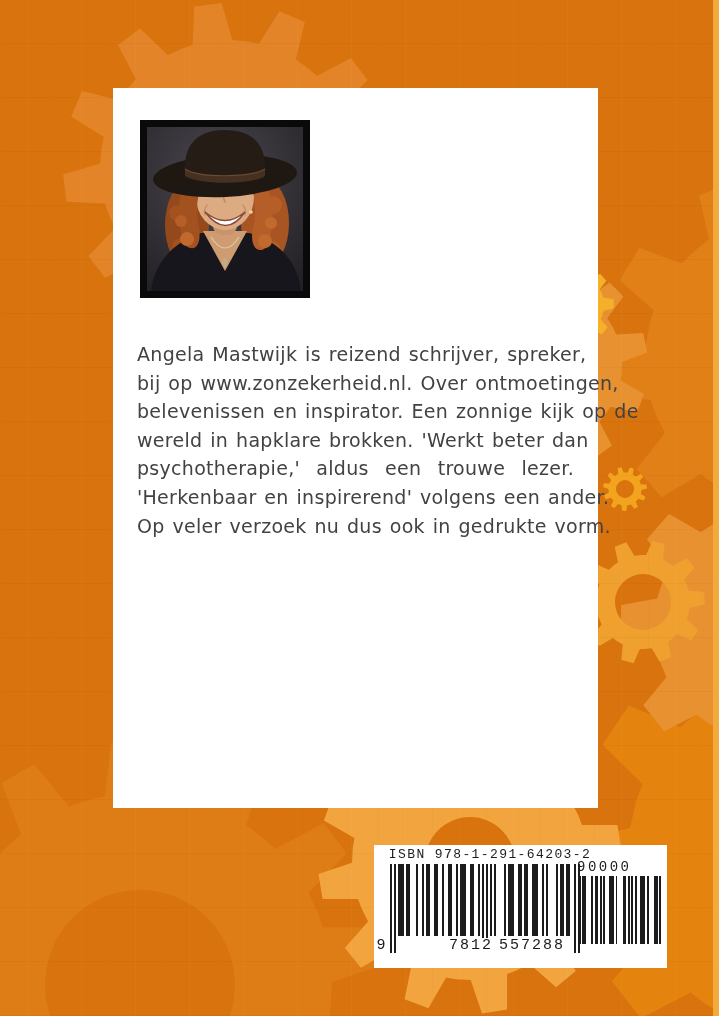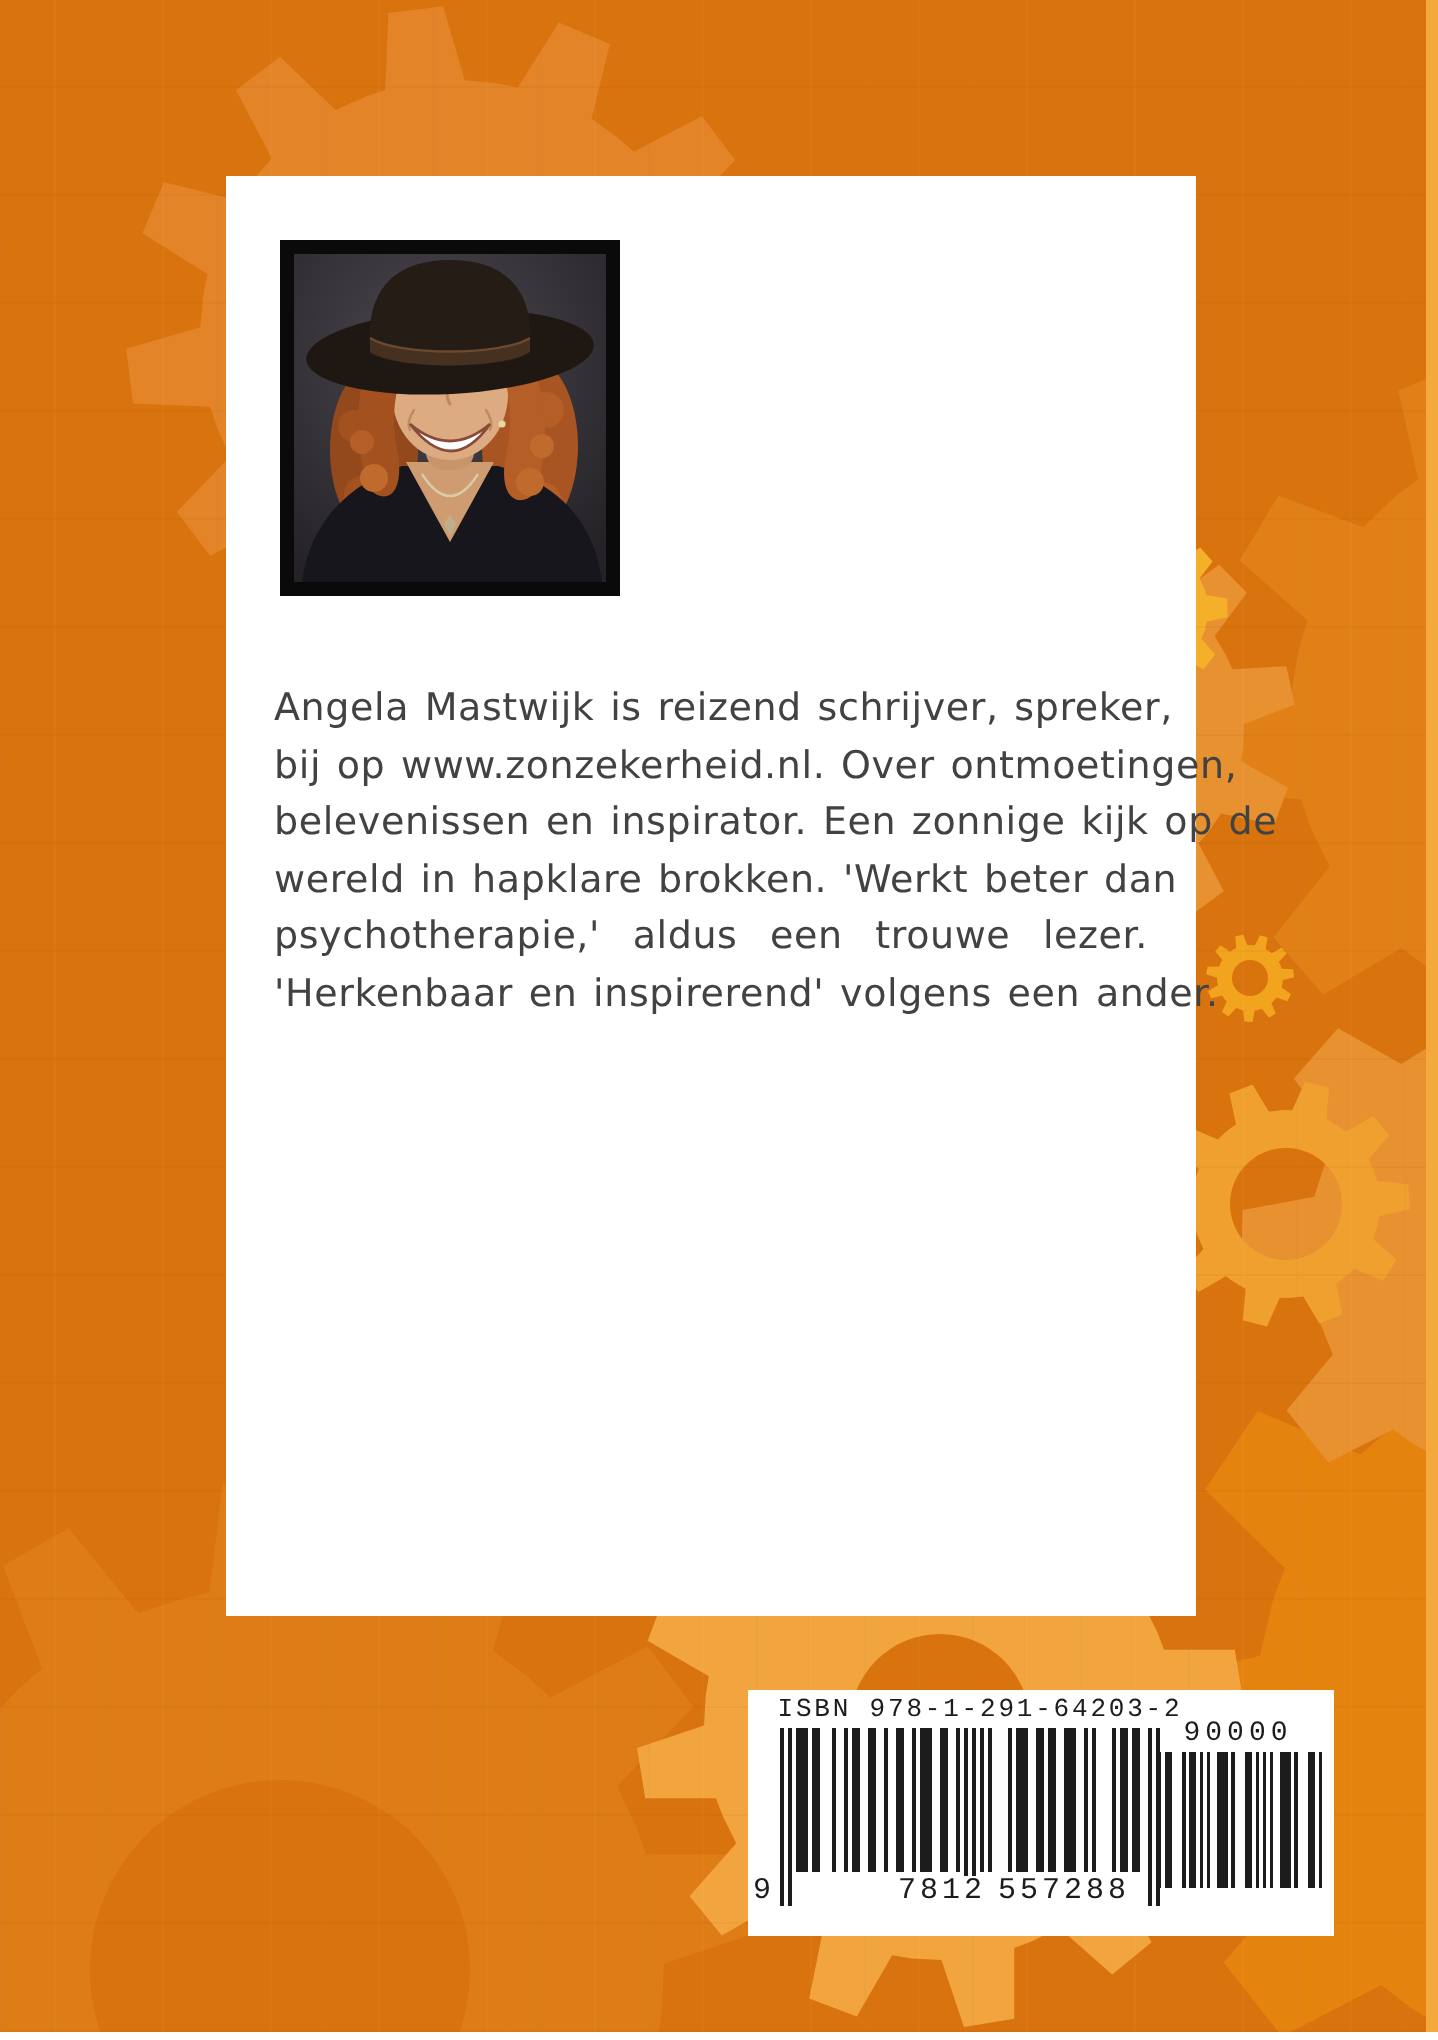--- a/index.html
+++ b/index.html
@@ -29,21 +29,21 @@
     color:var(--barcode-ink,#1c1c1c);}
   .main-barcode{position:absolute;left:16px;top:19px;width:190px;height:96px;}
   #ean13-bars{position:absolute;left:0;top:0;width:190px;height:89px;}
   .bc-digit{position:absolute;top:74px;height:16px;line-height:16px;text-align:center;
     font-family:"Liberation Mono","DejaVu Sans Mono",monospace;font-size:15px;letter-spacing:2px;
     color:var(--barcode-ink,#1c1c1c);background:var(--barcode-bg,#fff);}
   .bc-digit.first{left:-16px;width:14px;background:transparent;letter-spacing:0;}
   .bc-digit.g1{left:6px;width:84px;margin-left:44px;}
   .bc-digit.g2{left:100px;width:84px;}
   .addon{position:absolute;left:203px;top:14px;width:84px;}
-  .addon-text{height:16px;line-height:16px;text-align:center;
+  .addon-text{height:16px;line-height:16px;
     font-family:"Liberation Mono","DejaVu Sans Mono",monospace;font-size:14px;letter-spacing:2.5px;
     color:var(--barcode-ink,#1c1c1c);}
   #ean5-bars{display:block;width:84px;height:68px;margin-top:1px;}
 </style>
 </head>
 <body>
 
 <div class="cover">
 
   <svg id="gears" class="gears" viewBox="0 0 719 1020" xmlns="http://www.w3.org/2000/svg">
@@ -124,20 +124,21 @@
       </svg>
     </figure>
 
     <div class="about">
       <div class="about-line">Angela Mastwijk is reizend schrijver, spreker,</div>
       <div class="about-line">bij op www.zonzekerheid.nl. Over ontmoetingen,</div>
       <div class="about-line">belevenissen en inspirator. Een zonnige kijk op de</div>
       <div class="about-line">wereld in hapklare brokken. 'Werkt beter dan</div>
       <div class="about-line">psychotherapie,' aldus een trouwe lezer.</div>
       <div class="about-line">'Herkenbaar en inspirerend' volgens een ander.</div>
+      <div class="about-line">Op veler verzoek nu dus ook in gedrukte vorm.</div>
     </div>
   </section>
 
   <div class="barcode-box">
     <div class="isbn-line">ISBN 978-1-291-64203-2</div>
     <div class="main-barcode">
       <svg id="ean13-bars" viewBox="0 0 95 89" preserveAspectRatio="none" shape-rendering="crispEdges" xmlns="http://www.w3.org/2000/svg">
           <rect x="0" y="0" width="1" height="89" fill="var(--barcode-ink)"></rect>
           <rect x="2" y="0" width="1" height="89" fill="var(--barcode-ink)"></rect>
           <rect x="4" y="0" width="1" height="72" fill="var(--barcode-ink)"></rect>

